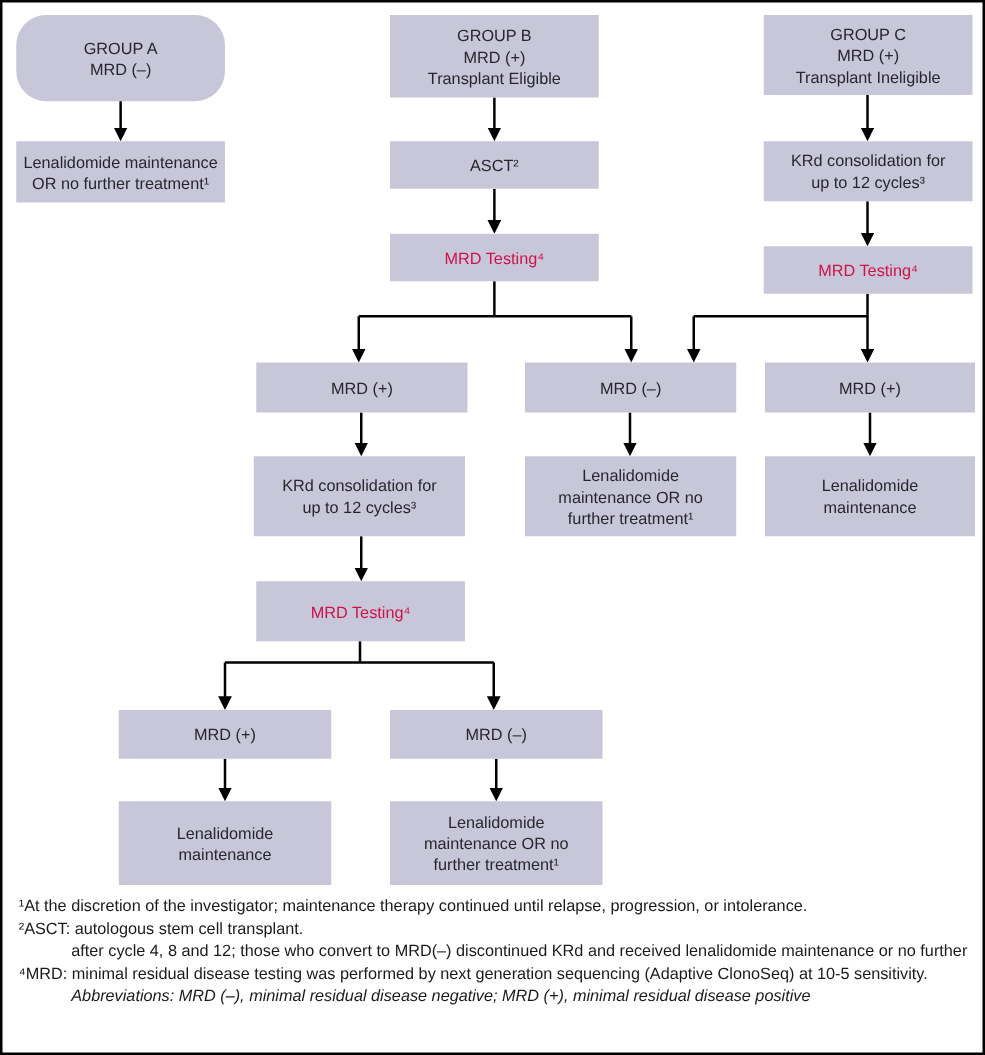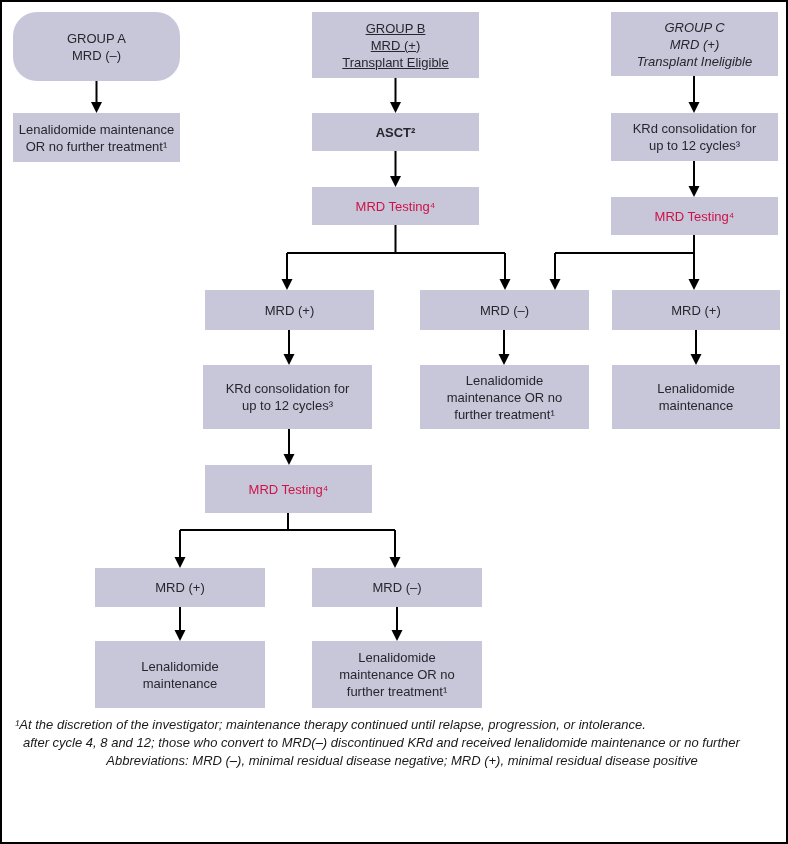--- a/index.html
+++ b/index.html
@@ -33,23 +33,23 @@
     white-space:pre-line;
     font-size:13px;line-height:17px;
     padding:2px;
   }
   .node.red{color:var(--accent-red);}
   .footnotes{
     position:absolute;left:13px;top:714px;width:766px;z-index:2;
     font-size:13px;line-height:18px;
     color:var(--footnote-text);
   }
-  .fn{white-space:nowrap;font-style:italic;}
-  .fn.cont{padding-left:8px;}
-  .fn.italic{font-style:italic;text-align:center;}
+  .fn{white-space:nowrap;}
+  .fn.cont{padding-left:8px;margin-left:34px;}
+  .fn.italic{font-style:italic;}
 </style>
 </head>
 <body>
 
 <div class="frame">
 
   <svg class="connectors" width="788" height="720" viewBox="0 0 788 720" aria-hidden="true">
     <defs>
       <marker id="arr" markerUnits="userSpaceOnUse" markerWidth="12" markerHeight="12" refX="1" refY="5.5" orient="auto">
         <path d="M0,0 L11,5.5 L0,11 Z"></path>
@@ -74,30 +74,30 @@
     <path d="M694 328 V353" marker-end="url(#arr)"></path>
     <path d="M287 427 V453" marker-end="url(#arr)"></path>
     <path d="M178 528 V556" marker-end="url(#arr)"></path>
     <path d="M393 528 V556" marker-end="url(#arr)"></path>
     <path d="M178 605 V629" marker-end="url(#arr)"></path>
     <path d="M395 605 V629" marker-end="url(#arr)"></path>
   </svg>
 
   <div class="node" style="left:11px;top:10px;width:167px;height:69px;border-radius:24px;">GROUP A
 MRD (–)</div>
-  <div class="node" style="left:310px;top:10px;width:167px;height:66px;text-decoration:underline;">GROUP B
+  <div class="node" style="left:310px;top:10px;width:167px;height:66px;">GROUP B
 MRD (+)
 Transplant Eligible</div>
-  <div class="node" style="left:609px;top:10px;width:167px;height:64px;font-style:italic;">GROUP C
+  <div class="node" style="left:609px;top:10px;width:167px;height:64px;">GROUP C
 MRD (+)
 Transplant Ineligible</div>
 
   <div class="node" style="left:11px;top:111px;width:167px;height:49px;">Lenalidomide maintenance
 OR no further treatment¹</div>
-  <div class="node" style="left:310px;top:111px;width:167px;height:38px;font-weight:bold;">ASCT²</div>
+  <div class="node" style="left:310px;top:111px;width:167px;height:38px;">ASCT²</div>
   <div class="node" style="left:609px;top:111px;width:167px;height:48px;">KRd consolidation for
 up to 12 cycles³</div>
 
   <div class="node red" style="left:310px;top:185px;width:167px;height:38px;">MRD Testing⁴</div>
   <div class="node red" style="left:609px;top:195px;width:167px;height:38px;">MRD Testing⁴</div>
 
   <div class="node" style="left:203px;top:288px;width:169px;height:40px;">MRD (+)</div>
   <div class="node" style="left:418px;top:288px;width:169px;height:40px;">MRD (–)</div>
   <div class="node" style="left:610px;top:288px;width:168px;height:40px;">MRD (+)</div>
 
@@ -115,17 +115,19 @@
   <div class="node" style="left:310px;top:566px;width:170px;height:39px;">MRD (–)</div>
 
   <div class="node" style="left:93px;top:639px;width:170px;height:67px;">Lenalidomide
 maintenance</div>
   <div class="node" style="left:310px;top:639px;width:170px;height:67px;">Lenalidomide
 maintenance OR no
 further treatment¹</div>
 
   <div class="footnotes">
     <div class="fn">¹At the discretion of the investigator; maintenance therapy continued until relapse, progression, or intolerance.</div>
+    <div class="fn">²ASCT: autologous stem cell transplant.</div>
     <div class="fn cont">after cycle 4, 8 and 12; those who convert to MRD(–) discontinued KRd and received lenalidomide maintenance or no further</div>
+    <div class="fn">⁴MRD: minimal residual disease testing was performed by next generation sequencing (Adaptive ClonoSeq) at 10-5 sensitivity.</div>
     <div class="fn cont italic">Abbreviations: MRD (–), minimal residual disease negative; MRD (+), minimal residual disease positive</div>
   </div>
 
 </div>
 
 </body></html>

